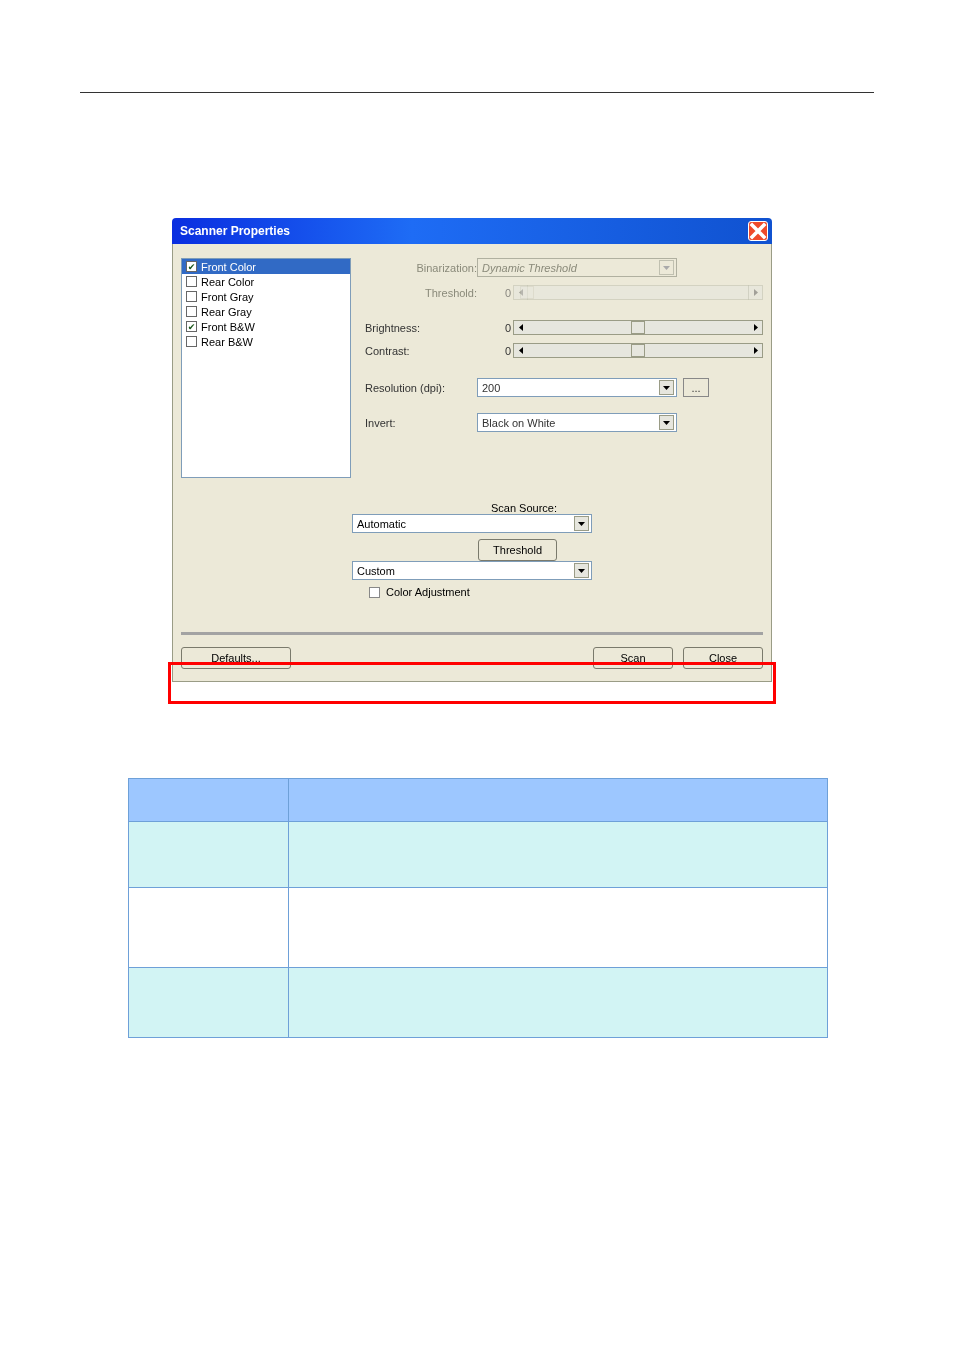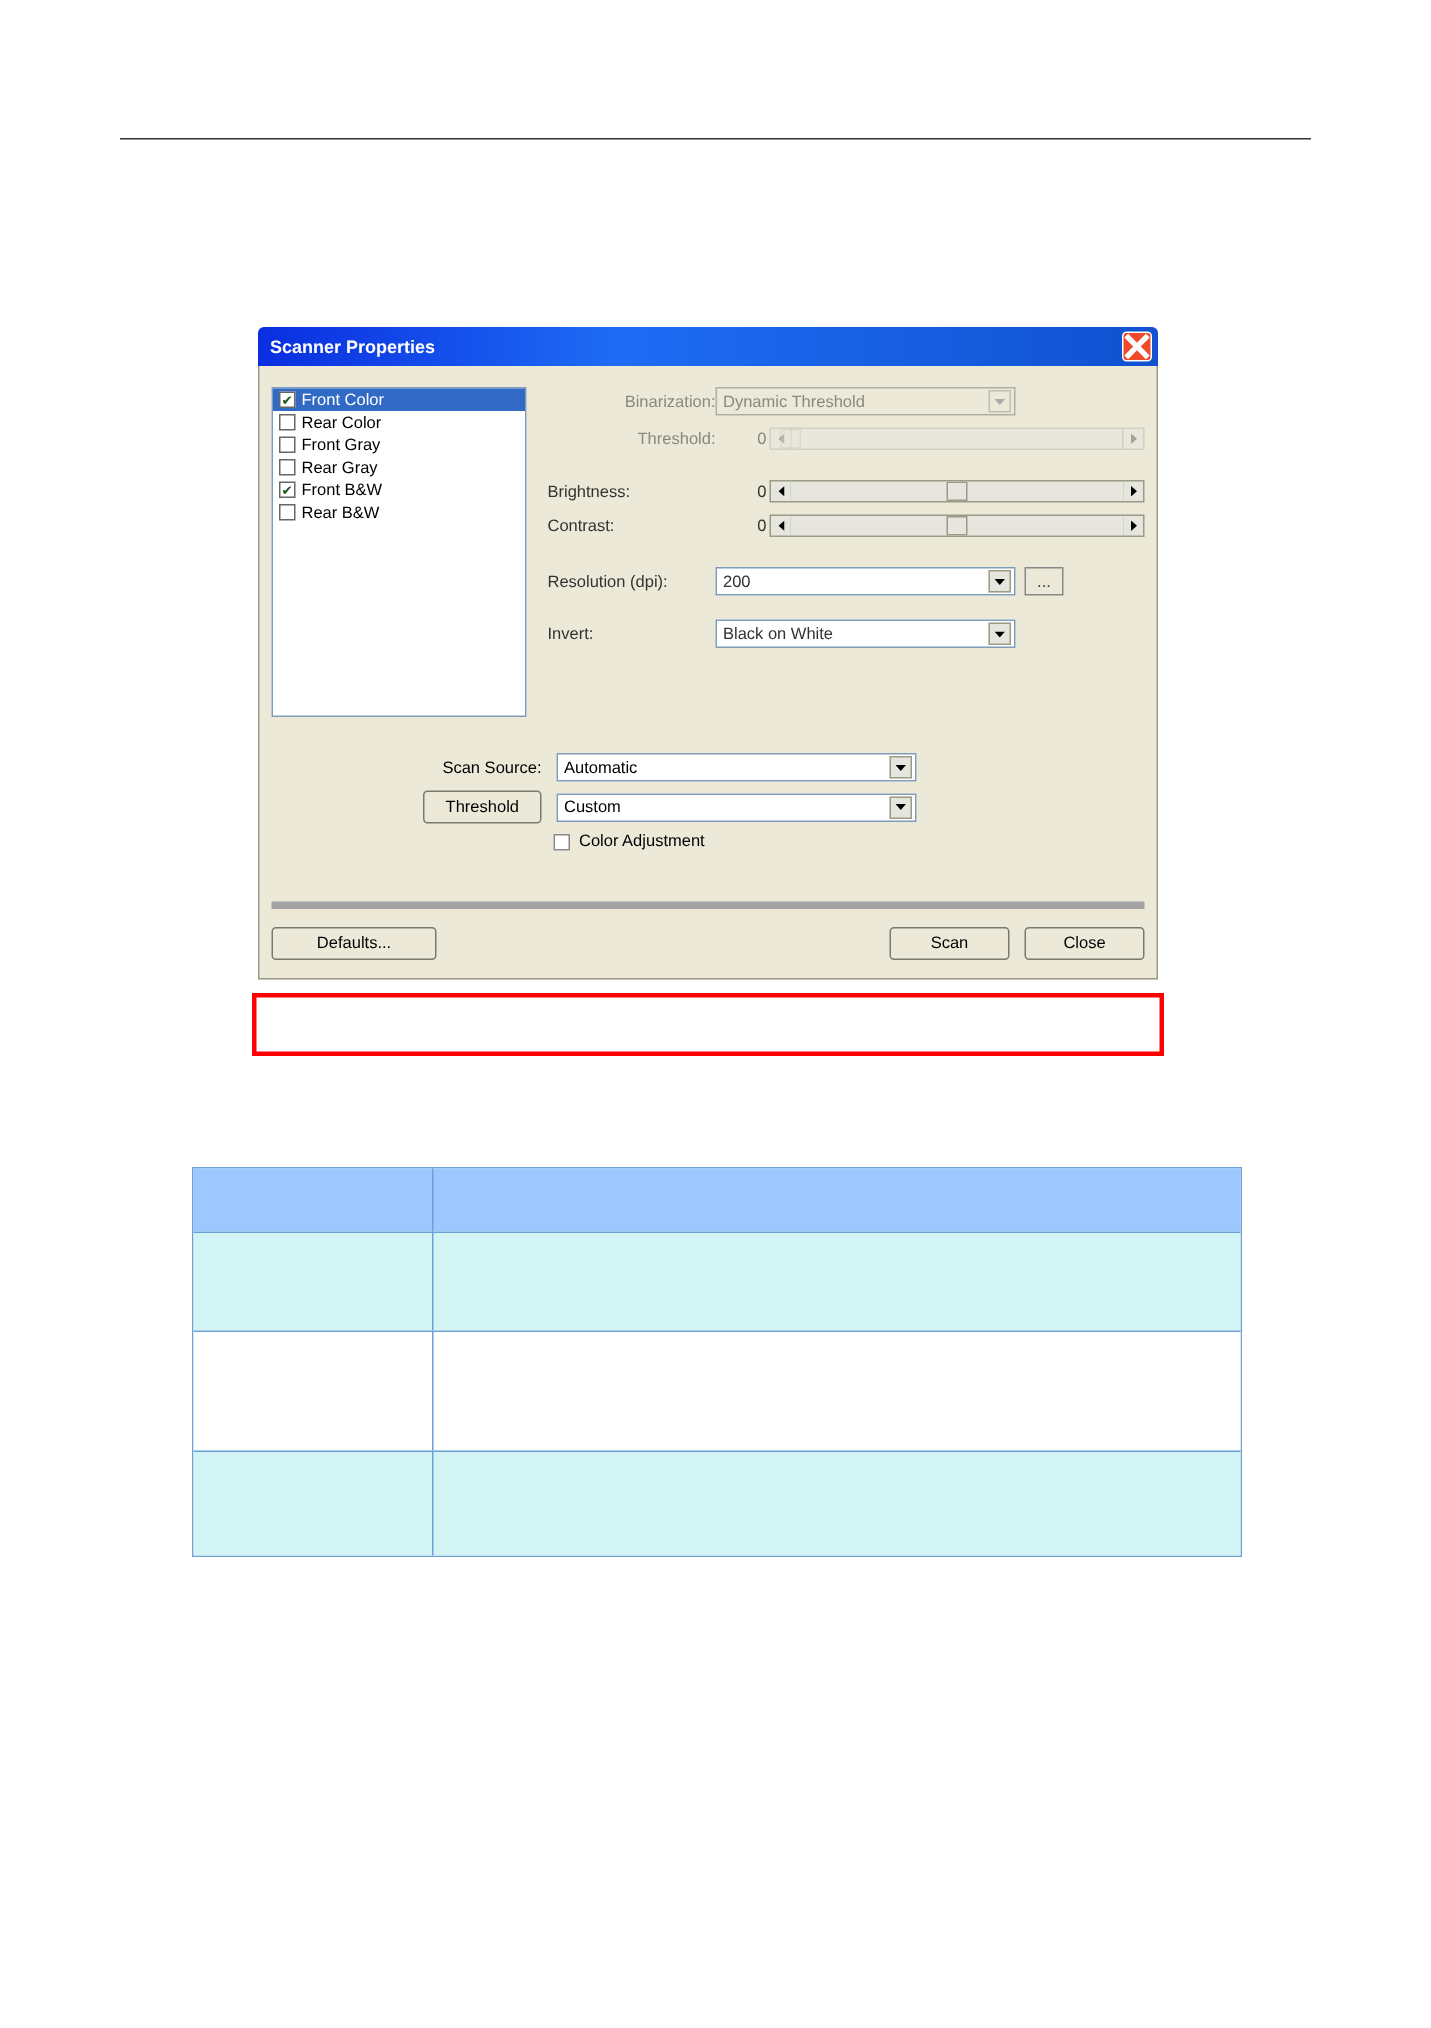--- a/index.html
+++ b/index.html
@@ -190,20 +190,21 @@
     margin-left: 6px;
     cursor: pointer;
     display:flex; align-items:center; justify-content:center;
     font-size:11px;
   }
   .lower-row {
     display: flex; align-items: center;
     margin-top: 24px;
     font-size: 11px;
     margin-bottom: 6px;
+    flex-direction: column;
   }
   .lower-row .ll { width: 190px; text-align: right; padding-right: 10px;}
   .lower-dd { width: 240px; }
   .xp-btn {
     height: 22px;
     background: #ece9d8;
     border: 1px solid #7a7a6c;
     border-radius: 3px;
     font-size: 11px;
     padding: 0 14px;
@@ -213,21 +214,21 @@
   }
   .profiles-btn { min-width: 70px; }
   .color-adj-row {
     display:flex; align-items:center;
     font-size:11px;
     margin-top: 6px;
     margin-left: 188px;
     text-align: right;
   }
   .bottom-bar {
-    border-top: 5px solid #a3a3a3;
+    border-top: 3px solid #a3a3a3;
     margin-top: 34px;
     padding-top: 12px;
     display:flex;
     align-items:center;
   }
   .highlight-box {
     position:absolute;
     border: 3px solid #ff0000;
     pointer-events:none;
   }
@@ -289,21 +290,21 @@
           </div>
           <div class="side-item">
             <span class="cb"></span>
             <span>Rear B&amp;W</span>
           </div>
         </div>
 
         <div class="form-col">
           <div class="form-row disabled">
             <span class="lbl">Binarization:</span>
-            <div class="dd disabled" style="width:200px;">
+            <div class="dd disabled" style="width:200px;font-style:italic;">
               <span class="dd-text">Dynamic Threshold</span>
               <span class="dd-arrow">
                   <svg viewBox="0 0 7 4">
                     <path d="M0 0 L3.5 4 L7 0 Z" fill="#666"></path>
                   </svg>
                 </span>
             </div>
           </div>
 
           <div class="form-row slider-row disabled">

